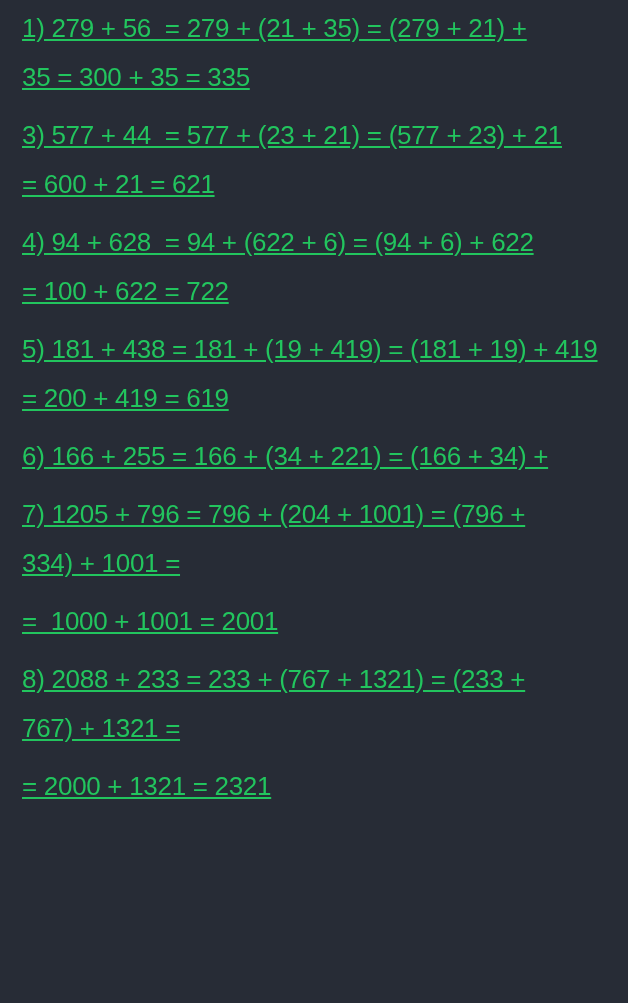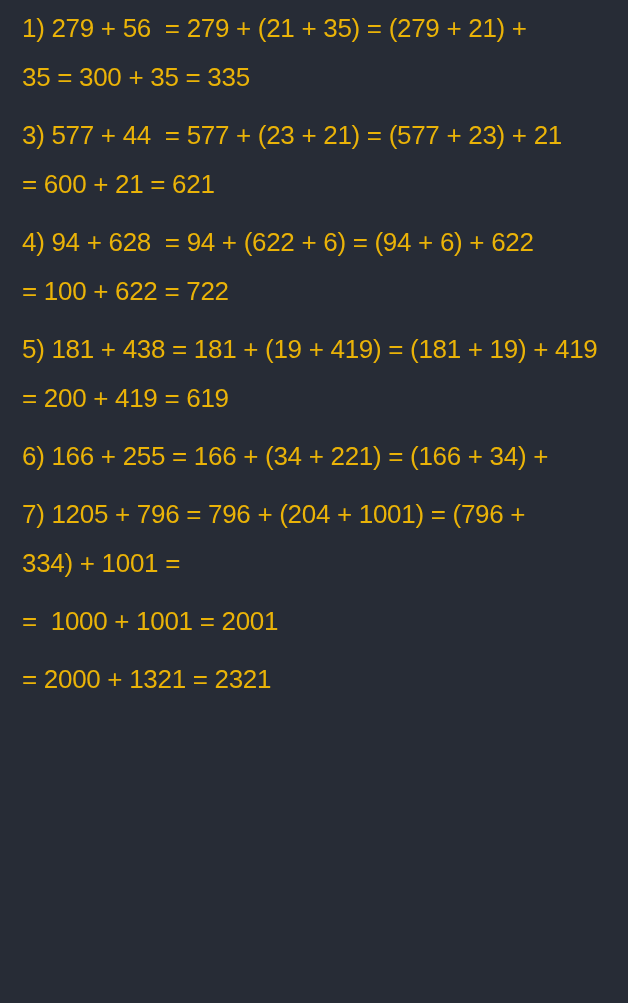--- a/index.html
+++ b/index.html
@@ -16,26 +16,27 @@
   .content {
     box-sizing: border-box;
     width: 628px;
     height: 1003px;
     padding: 4px 16px 0 22px;
   }
   .block {
     margin: 0 0 9px 0;
   }
   .line {
-    color: #eab308;
+    color: #22c55e;
     font-size: 26px;
     font-weight: 400;
     letter-spacing: -0.3px;
     line-height: 49px;
     white-space: pre-wrap;
+    text-decoration: underline;
   }
 </style>
 </head>
 <body>
 
 <div class="content" id="content">
     <div class="block">
       <div class="line">1) 279 + 56  = 279 + (21 + 35) = (279 + 21) +</div>
       <div class="line">35 = 300 + 35 = 335</div>
     </div>
@@ -55,15 +56,19 @@
       <div class="line">6) 166 + 255 = 166 + (34 + 221) = (166 + 34) +</div>
     </div>
     <div class="block">
       <div class="line">7) 1205 + 796 = 796 + (204 + 1001) = (796 +</div>
       <div class="line">334) + 1001 =</div>
     </div>
     <div class="block">
       <div class="line">=  1000 + 1001 = 2001</div>
     </div>
     <div class="block">
+      <div class="line">8) 2088 + 233 = 233 + (767 + 1321) = (233 +</div>
+      <div class="line">767) + 1321 =</div>
+    </div>
+    <div class="block">
       <div class="line">= 2000 + 1321 = 2321</div>
     </div>
   </div>
 
 </body></html>

